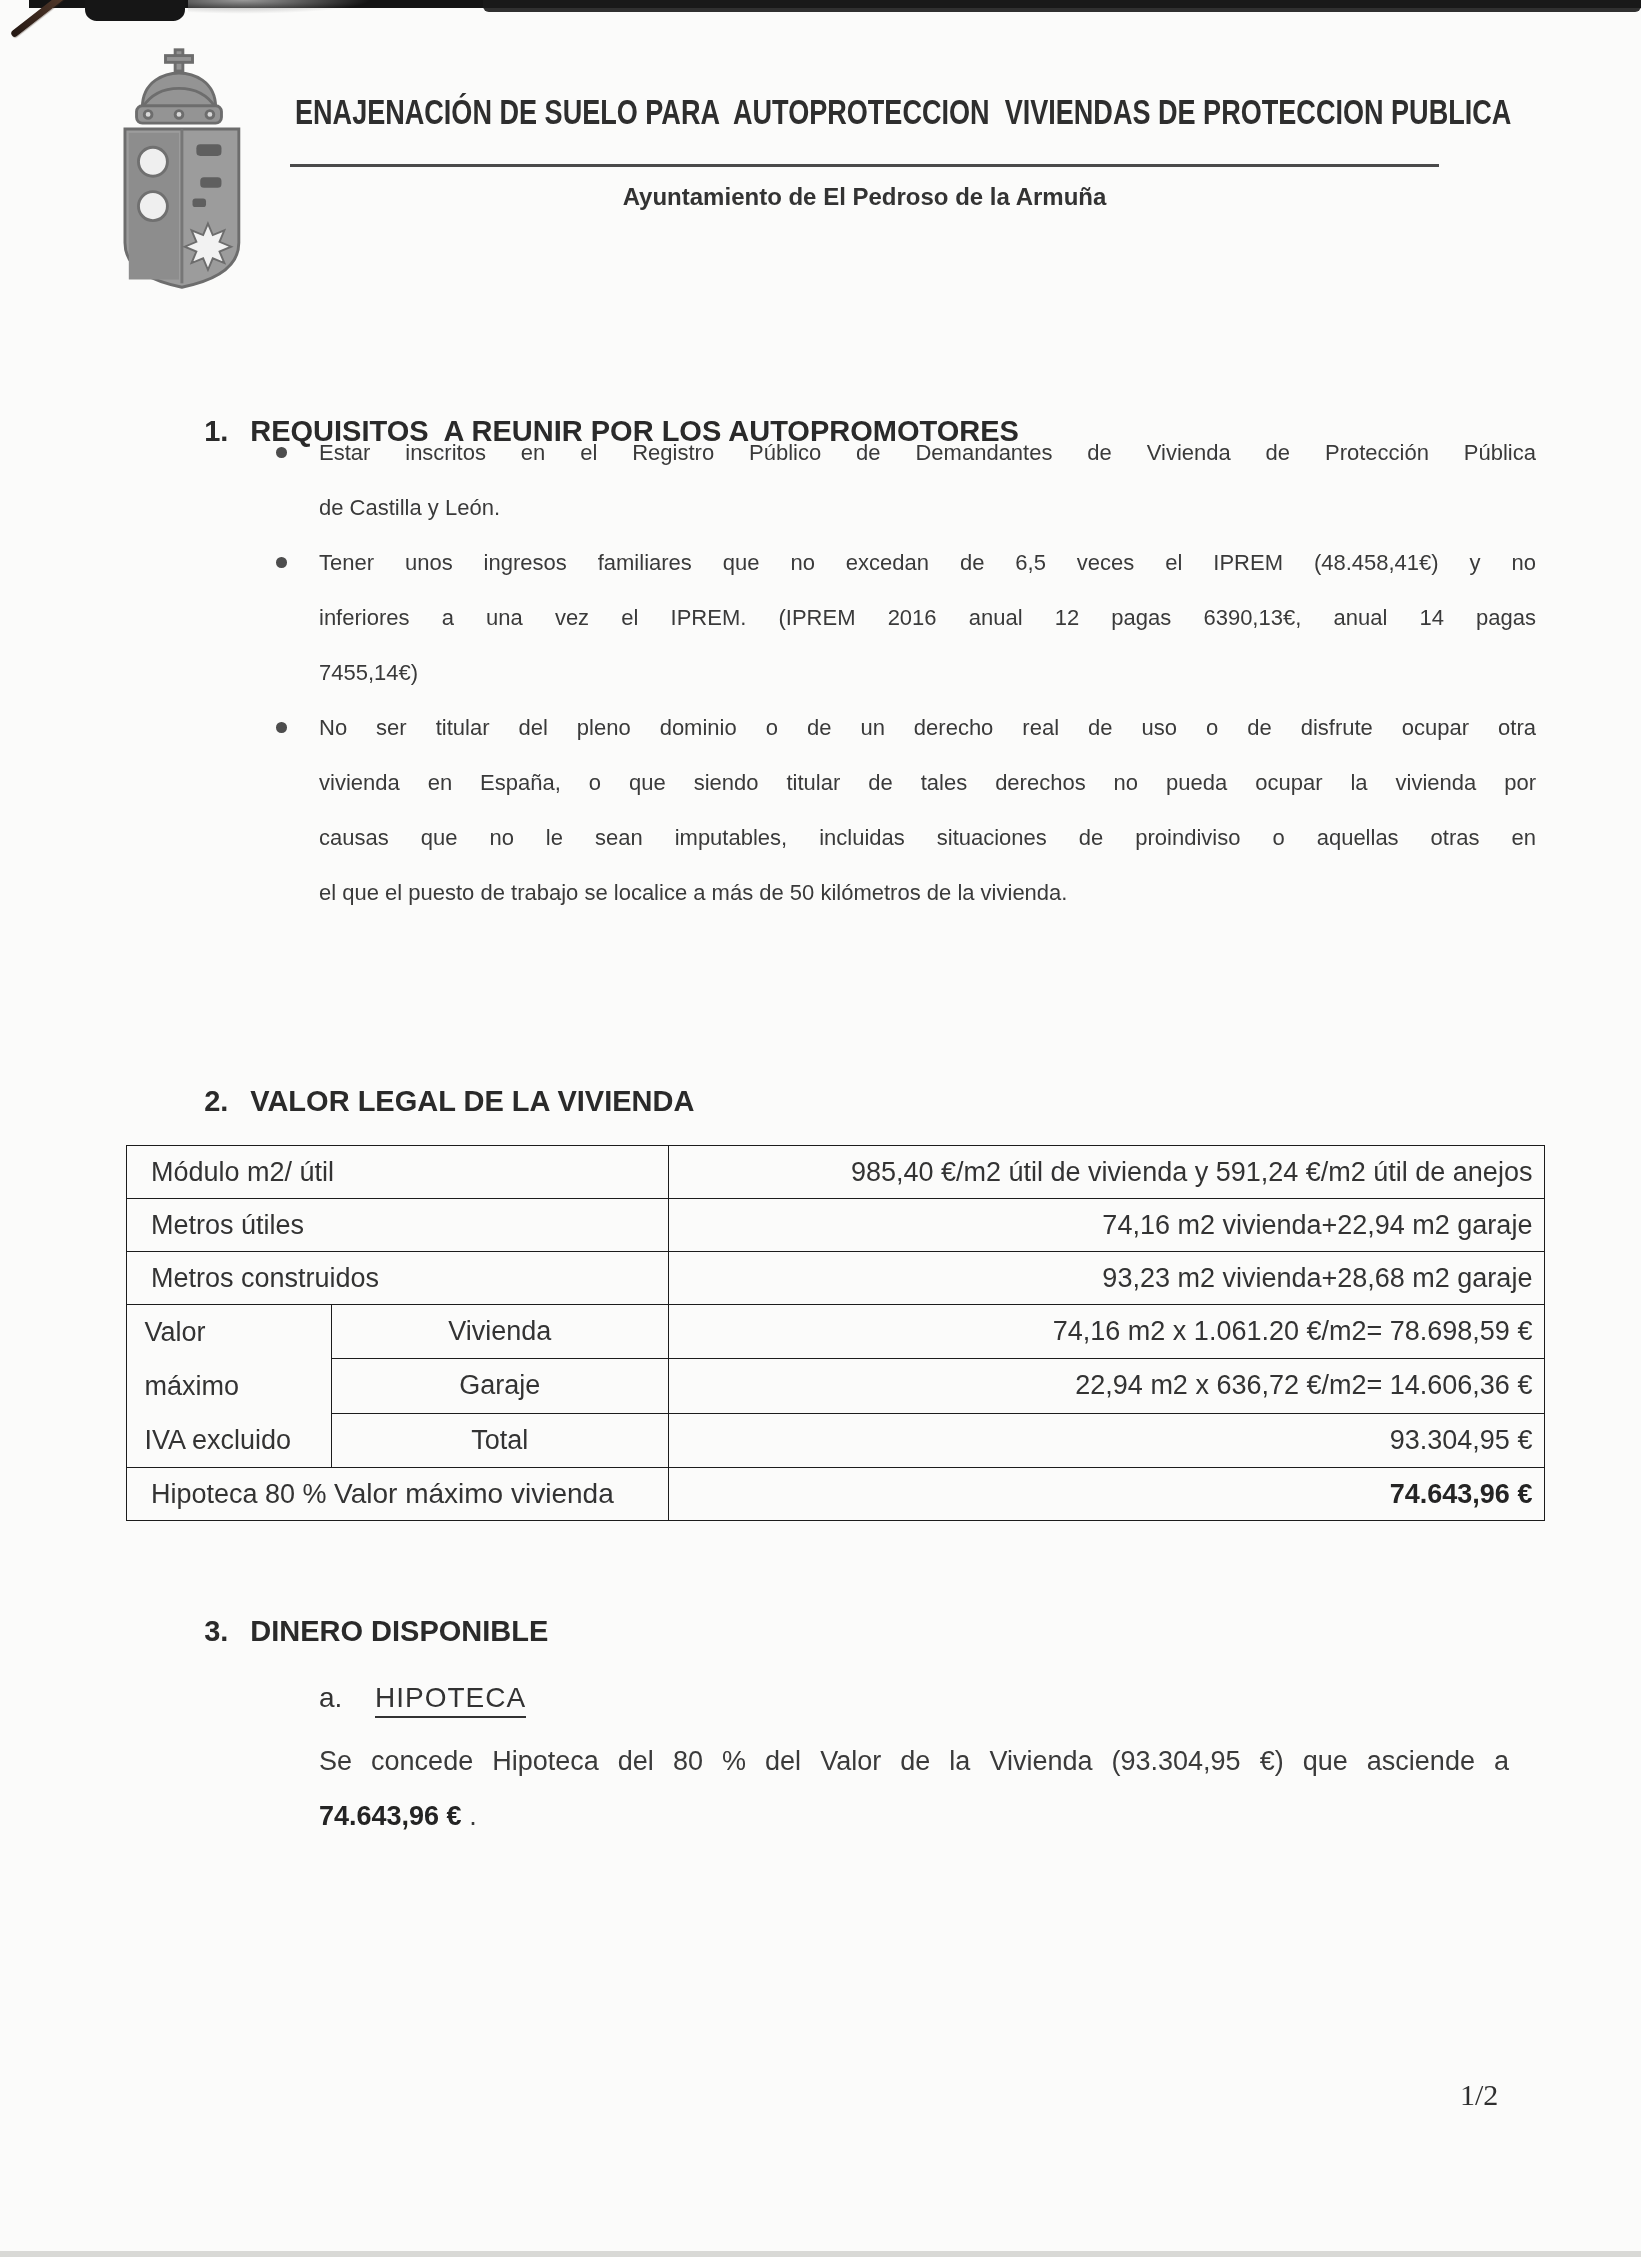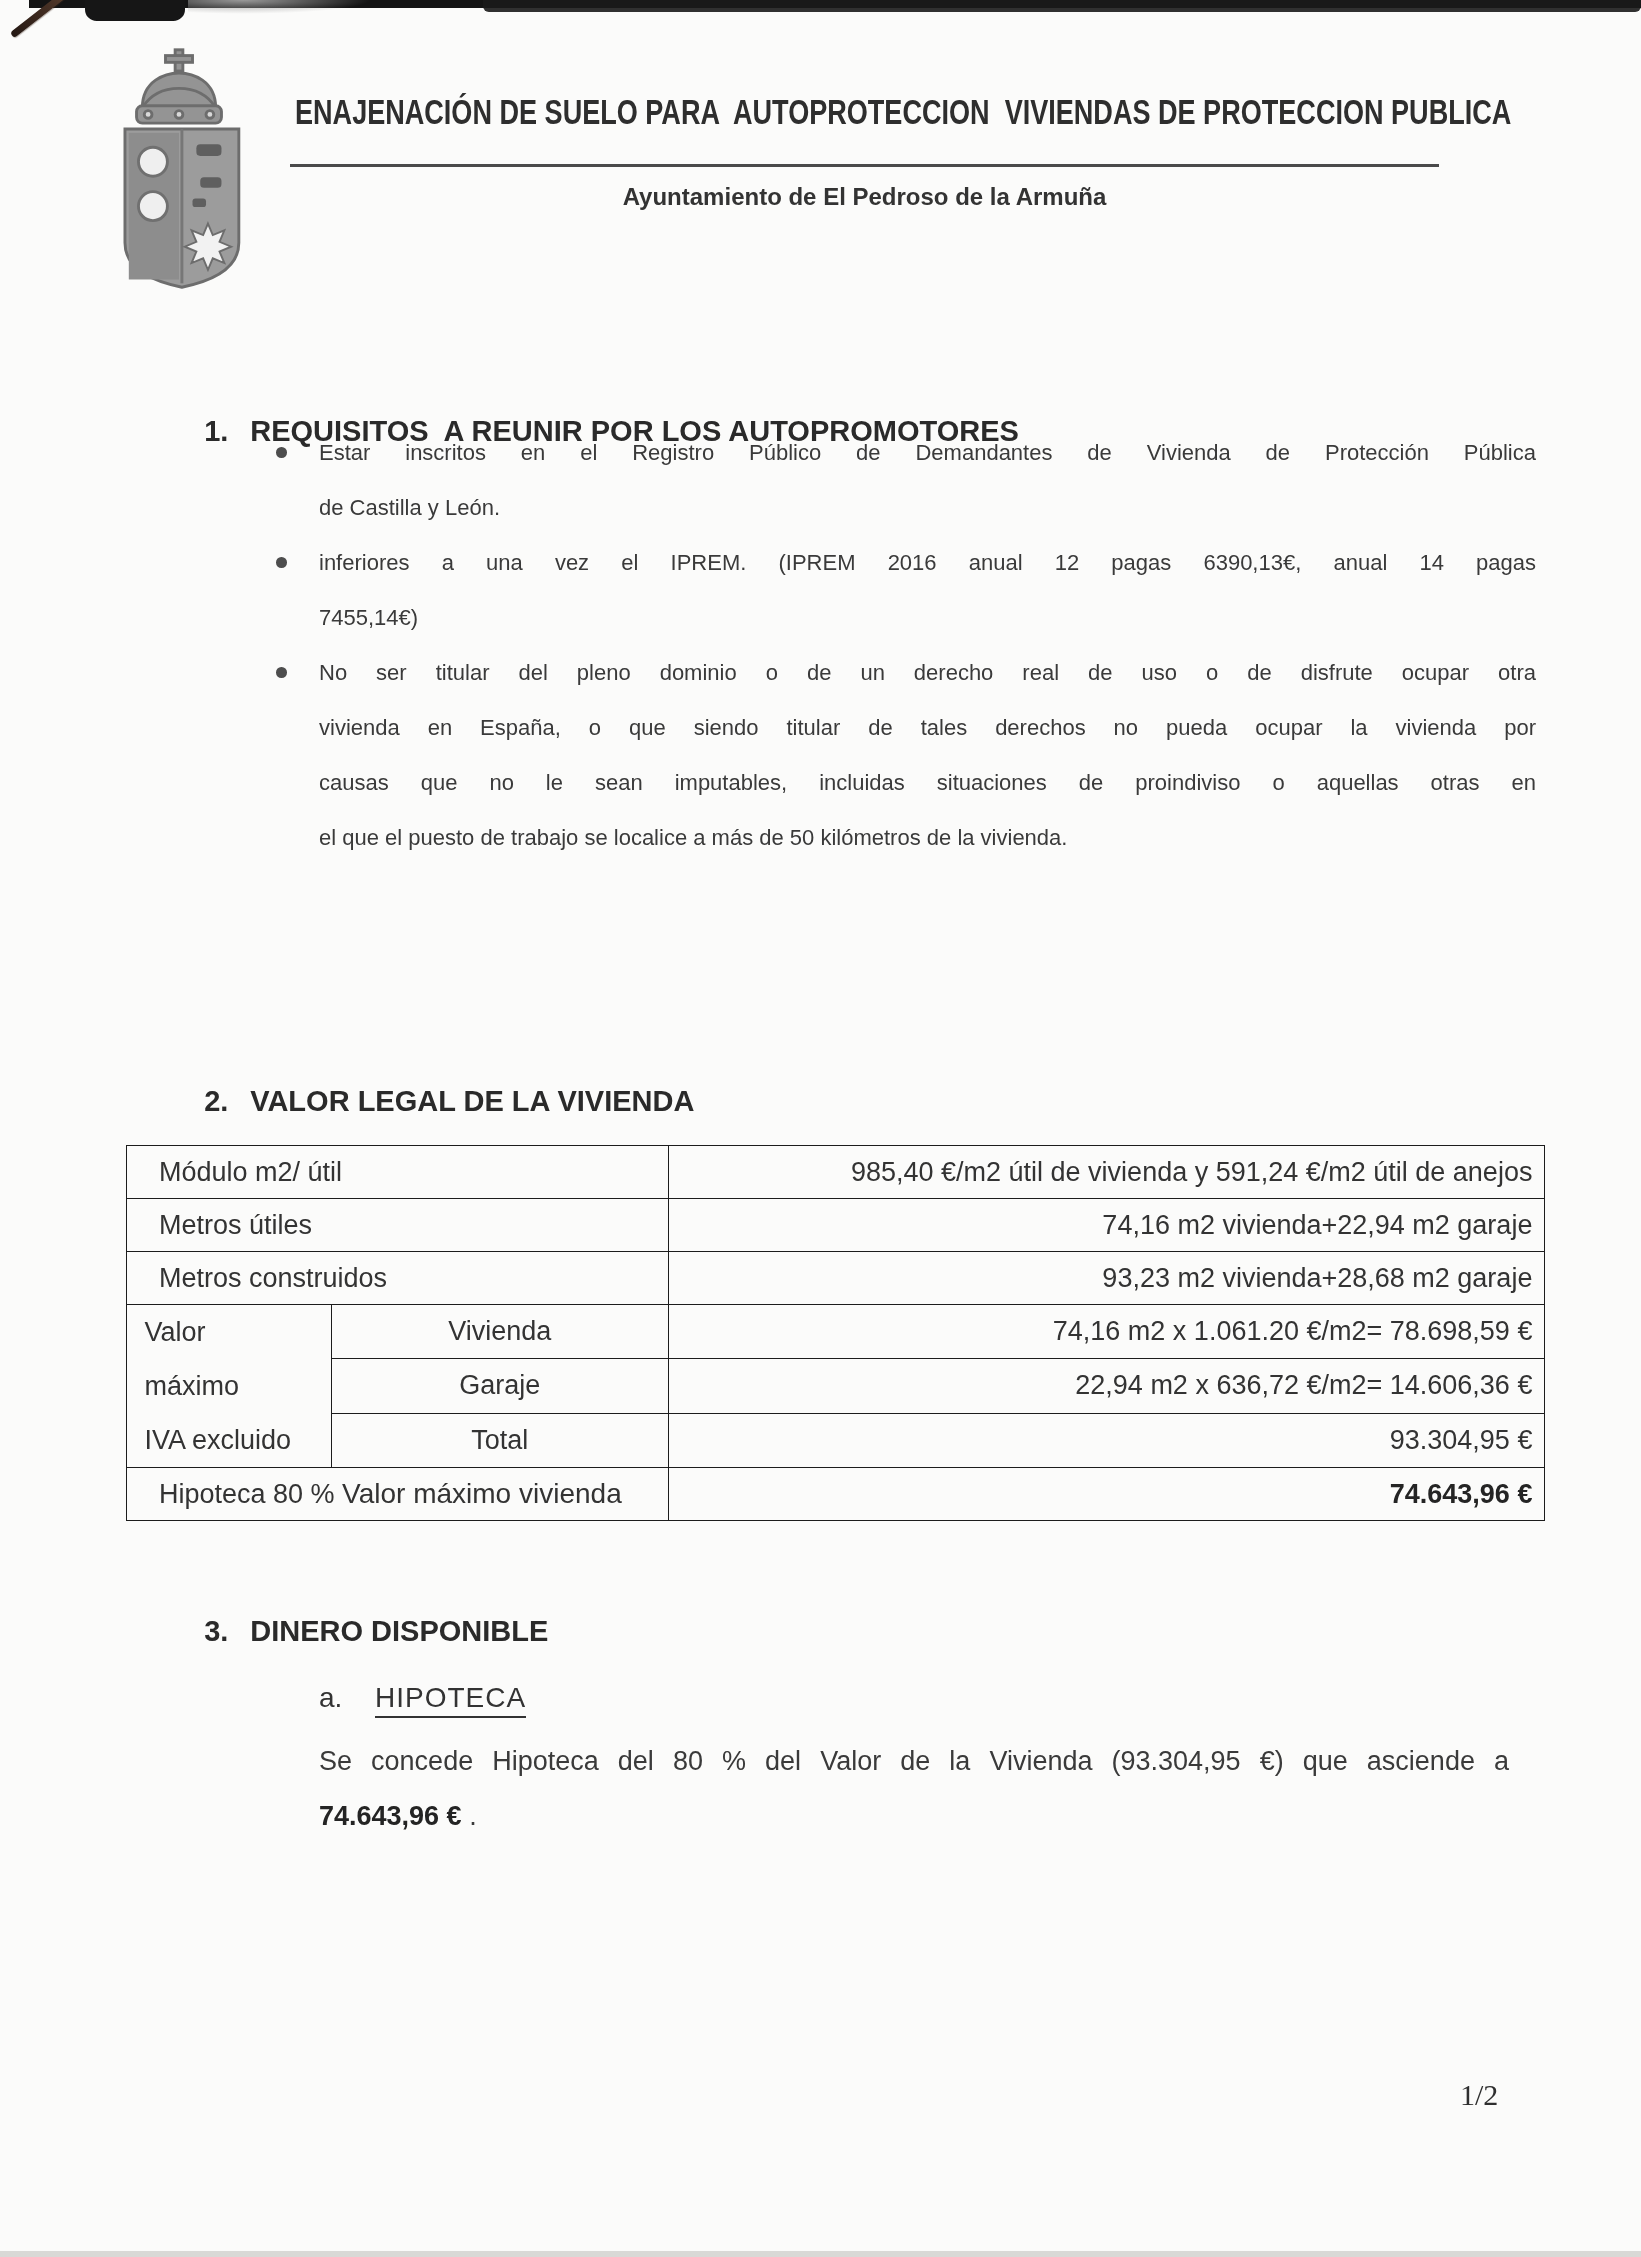--- a/index.html
+++ b/index.html
@@ -39,21 +39,21 @@
   .bullet{position:relative;}
   .marker{position:absolute;left:-43px;top:22px;width:10.6px;height:10.6px;border-radius:50%;background:#4d4d4d;}
   .bline{height:55px;line-height:55px;text-align:justify;text-align-last:justify;white-space:pre;}
   .bline.last{text-align-last:left;}
   
   .vtable{
     position:absolute;left:126px;top:1145px;width:1419px;
     border-collapse:collapse;font-size:27px;color:#333;
   }
   .vtable td{border:1.9px solid #1c1c1c;padding:0 9.7px;height:52px;}
-  .vtable td.lbl{padding-left:32px;}
+  .vtable td.lbl{padding-left:24px;}
   .vtable td.ctr{text-align:center;}
   .vtable td.val{text-align:right;padding-right:11.6px;white-space:pre;}
   .vtable td.valor-cell{vertical-align:top;padding:0;margin-left:34px;}
   .valor-line{height:54px;line-height:54px;padding-left:17.4px;}
   .bold{font-weight:bold;color:#242424;}
   .lbl-small{font-size:28px;}
   
   .sub-item{position:absolute;left:319px;top:1682px;font-size:28px;color:#333;}
   .sub-item .sub-num{display:inline-block;width:56px;}
   .sub-item .sub-title{border-bottom:2.9px solid #333;padding-bottom:2.9px;letter-spacing:1px;}
@@ -114,20 +114,21 @@
   </div>
 
   <div class="bullets">
     <div class="bullet">
       <span class="marker"></span>
       <div class="bline">Estar inscritos en el Registro Público de Demandantes de Vivienda de Protección Pública</div>
       <div class="bline last">de Castilla y León.</div>
     </div>
     <div class="bullet">
       <span class="marker"></span>
+      <div class="bline">Tener unos ingresos familiares que no excedan de 6,5 veces el IPREM (48.458,41€) y no</div>
       <div class="bline">inferiores a una vez el IPREM. (IPREM 2016 anual 12 pagas 6390,13€, anual 14 pagas</div>
       <div class="bline last">7455,14€)</div>
     </div>
     <div class="bullet">
       <span class="marker"></span>
       <div class="bline">No ser titular del pleno dominio o de un derecho real de uso o de disfrute ocupar otra</div>
       <div class="bline">vivienda en España, o que siendo titular de tales derechos no pueda ocupar la vivienda por</div>
       <div class="bline">causas que no le sean imputables, incluidas situaciones de proindiviso o aquellas otras en</div>
       <div class="bline last">el que el puesto de trabajo se localice a más de 50 kilómetros de la vivienda.</div>
     </div>

